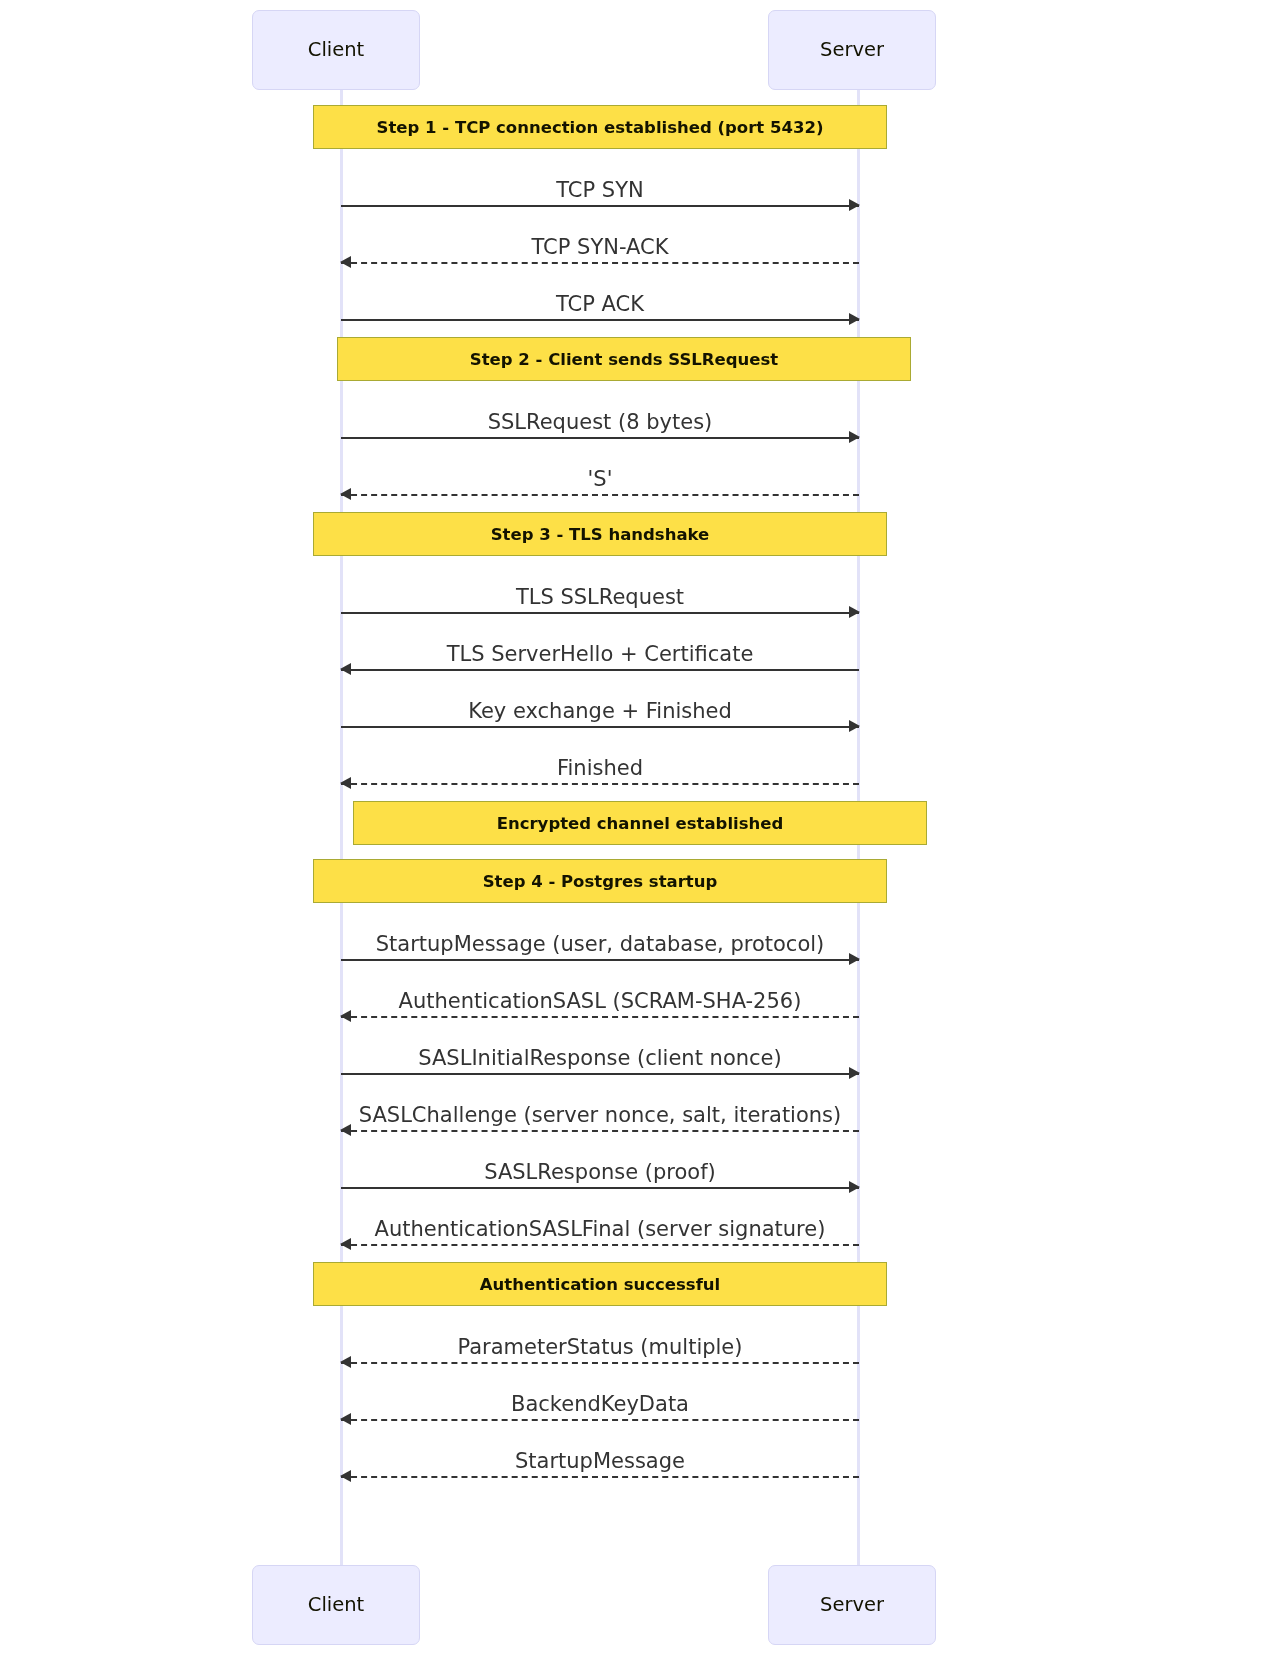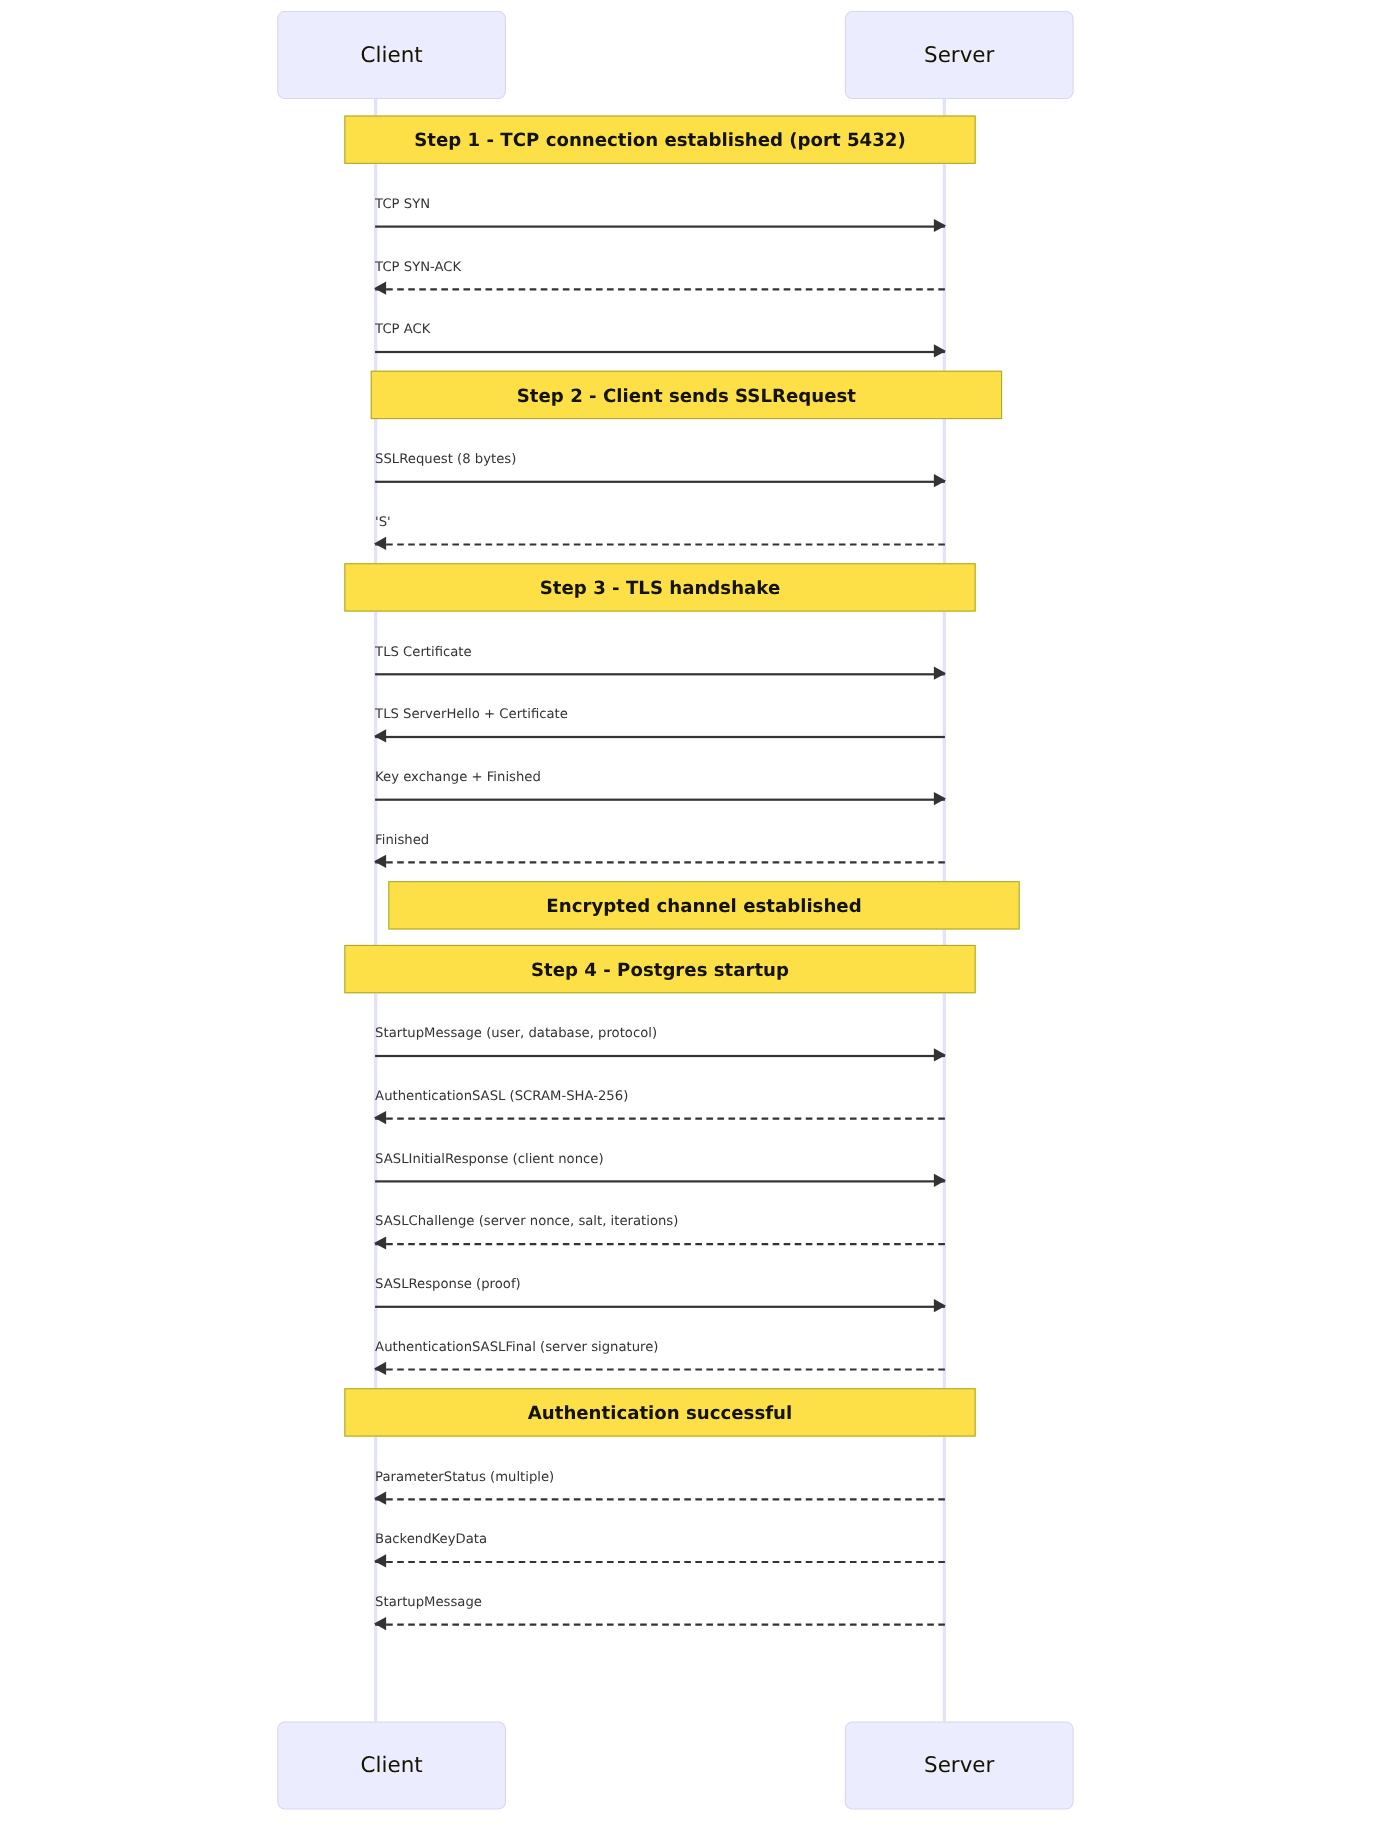--- a/index.html
+++ b/index.html
@@ -17,21 +17,21 @@
   #diagram {
     position: relative;
     width: 1269px;
     height: 1660px;
     background: #ffffff;
   }
 
   
   .actor-box {
     position: absolute;
-    width: 208px;
+    width: 168px;
     height: 80px;
     background: #ECECFF;
     border: 1.6px solid #D6D6F5;
     border-radius: 7px;
     box-sizing: border-box;
     display: flex;
     align-items: center;
     justify-content: center;
   }
   .actor-label {
@@ -77,21 +77,22 @@
     position: absolute;
     left: 341px;
     width: 518px;
     height: 0;
   }
   .msg-label {
     position: absolute;
     left: 0;
     width: 518px;
     top: -27px;
-    font-size: 12px;
+    text-align: center;
+    font-size: 21px;
     color: #333333;
     font-family: "DejaVu Sans", sans-serif;
     white-space: nowrap;
   }
   .msg-line {
     position: absolute;
     left: 0;
     top: 0;
     width: 518px;
     height: 0;
@@ -162,21 +163,21 @@
       </div>
       <div class="msg" style="top: 494px;">
         <div class="msg-label">'S'</div>
         <div class="msg-line dashed"></div>
         <div class="arrow-head left"></div>
       </div>
       <div class="note" style="top: 512px;">
         <span class="note-text">Step 3 - TLS handshake</span>
       </div>
       <div class="msg" style="top: 612px;">
-        <div class="msg-label">TLS Certificate</div>
+        <div class="msg-label">TLS SSLRequest</div>
         <div class="msg-line"></div>
         <div class="arrow-head right"></div>
       </div>
       <div class="msg" style="top: 669px;">
         <div class="msg-label">TLS ServerHello + Certificate</div>
         <div class="msg-line"></div>
         <div class="arrow-head left"></div>
       </div>
       <div class="msg" style="top: 726px;">
         <div class="msg-label">Key exchange + Finished</div>

